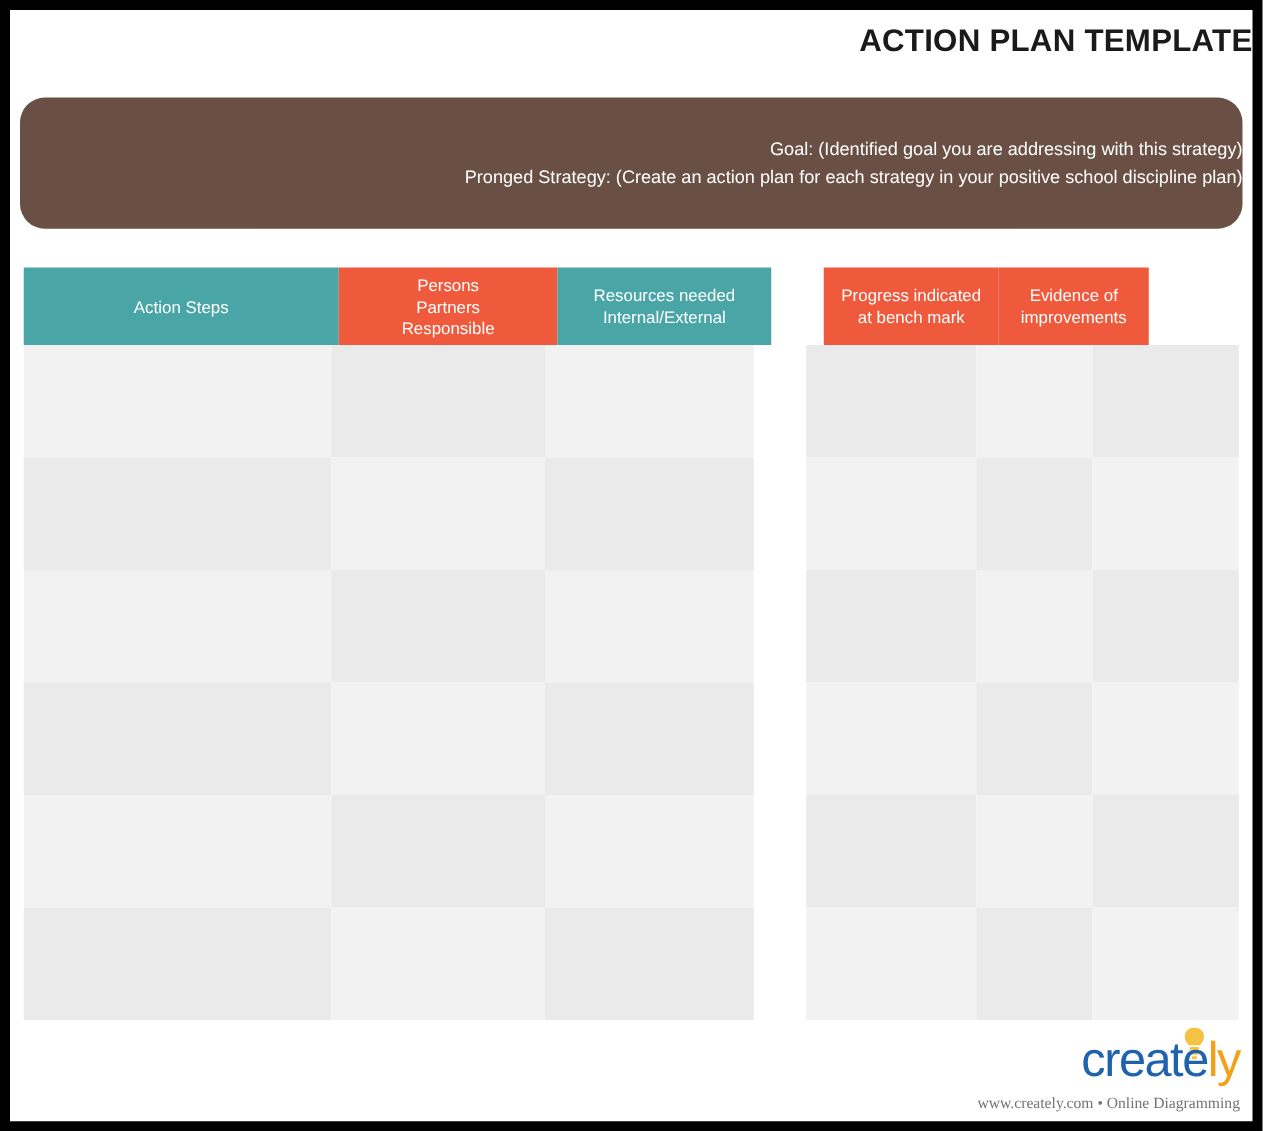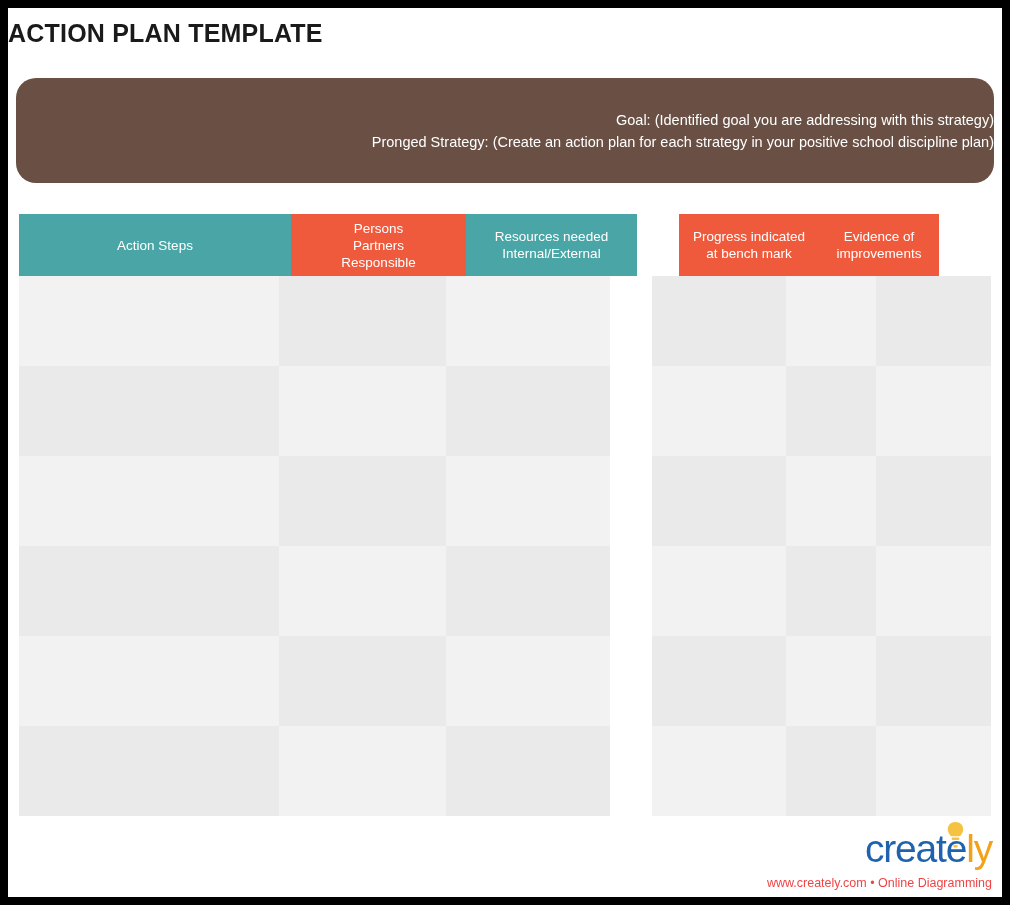--- a/index.html
+++ b/index.html
@@ -15,21 +15,21 @@
     width:994px;height:889px;
     background:#ffffff;
     overflow:hidden;
   }
 
   
   #title{
     position:absolute;
     left:0;top:11px;
     width:994px;
-    text-align:left;
+    text-align:right;
     font-size:25px;
     font-weight:bold;
     letter-spacing:.2px;
     color:#1a1a1a;
     white-space:nowrap;
   }
 
   
   #banner{
     position:absolute;
@@ -54,21 +54,21 @@
   
   #table{
     position:absolute;
     left:11px;top:206px;
     width:972px;
   }
   .row{display:flex;width:972px;}
   .cell{box-sizing:border-box;}
 
   
-  .c0{width:272px;}
+  .c0{width:252px;}
   .c1{width:175px;}
   .c2{width:171px;}
   .c3{width:140px;margin-left:42px;}
   .c4{width:95px;}
   .c5{width:120px;}
 
   
   #thead .cell{
     height:62px;
     display:flex;
@@ -109,22 +109,23 @@
   .lg-orange{color:#F2A118;}
   #bulb{
     position:absolute;
     right:36px;top:0px;
     width:17px;height:26px;
   }
   #logo-tag{
     position:absolute;
     right:8px;bottom:2px;
     font-size:12.5px;
-    color:#ef4444;
+    color:#737373;
     white-space:nowrap;
+    font-family:Liberation Serif, serif;
   }
 </style>
 </head>
 <body>
 
 <div id="page">
 
   <div id="title">ACTION PLAN TEMPLATE</div>
 
   <div id="banner">

